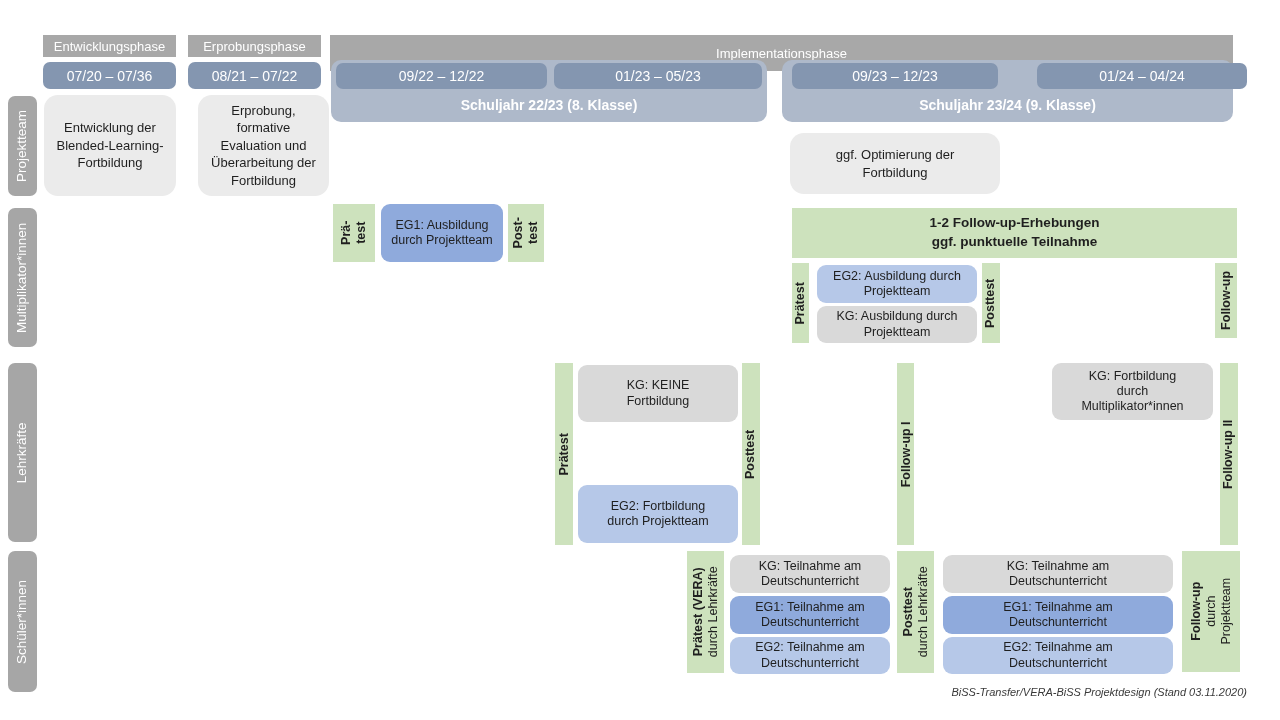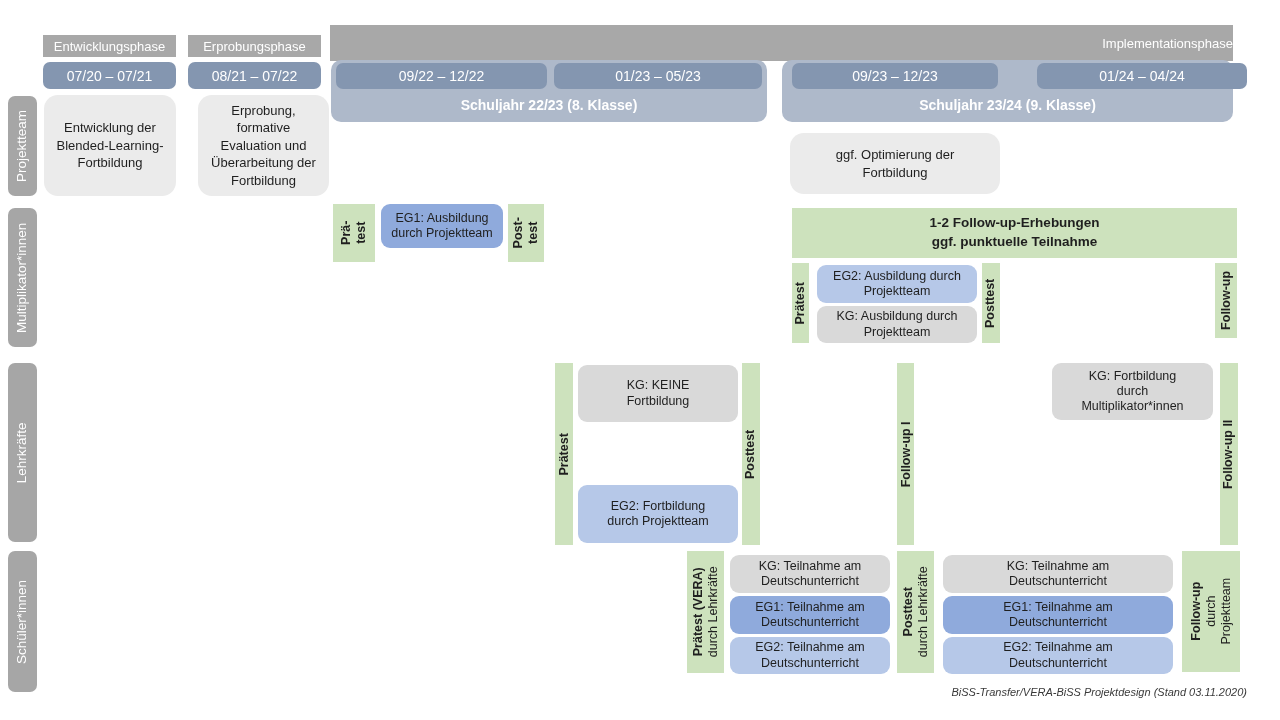--- a/index.html
+++ b/index.html
@@ -74,33 +74,33 @@
 <body>
 
 <div class="canvas">
 
   <div class="abs phase-header" style="left:43px;top:35px;width:133px;height:22px;">
     <span>Entwicklungsphase</span>
   </div>
   <div class="abs phase-header" style="left:188px;top:35px;width:133px;height:22px;">
     <span>Erprobungsphase</span>
   </div>
-  <div class="abs phase-header" style="left:330px;top:25px;width:903px;height:36px;justify-content:flex-end;">
+  <div class="abs phase-header" style="left:330px;top:35px;width:903px;height:36px;">
     <span>Implementationsphase</span>
   </div>
 
   <div class="abs banner" style="left:331px;top:60px;width:436px;height:62px;">
     <span class="banner-label">Schuljahr 22/23 (8. Klasse)</span>
   </div>
   <div class="abs banner" style="left:782px;top:60px;width:451px;height:62px;">
     <span class="banner-label">Schuljahr 23/24 (9. Klasse)</span>
   </div>
 
   <div class="abs period" style="left:43px;top:62px;width:133px;height:27px;">
-    <span>07/20 – 07/21</span>
+    <span>07/20 – 07/36</span>
   </div>
   <div class="abs period" style="left:188px;top:62px;width:133px;height:27px;">
     <span>08/21 – 07/22</span>
   </div>
   <div class="abs period" style="left:336px;top:63px;width:211px;height:26px;">
     <span>09/22 – 12/22</span>
   </div>
   <div class="abs period" style="left:554px;top:63px;width:208px;height:26px;">
     <span>01/23 – 05/23</span>
   </div>
@@ -133,21 +133,21 @@
   <div class="abs bigbox" style="left:790px;top:133px;width:210px;height:61px;padding:0 20px;">
     <span>ggf. Optimierung der Fortbildung</span>
   </div>
 
   <div class="abs vbar" style="left:333px;top:204px;width:42px;height:58px;">
     <div class="vrot bold">
       <span>Prä-</span>
       <span>test</span>
     </div>
   </div>
-  <div class="abs stackbox eg1" style="left:381px;top:204px;width:122px;height:44px;padding:0 6px;">
+  <div class="abs stackbox eg1" style="left:381px;top:204px;width:122px;height:58px;padding:0 6px;">
     <span>EG1: Ausbildung durch Projektteam</span>
   </div>
   <div class="abs vbar" style="left:508px;top:204px;width:36px;height:58px;">
     <div class="vrot bold">
       <span>Post-</span>
       <span>test</span>
     </div>
   </div>
 
   <div class="abs greenbox" style="left:792px;top:208px;width:445px;height:50px;">

